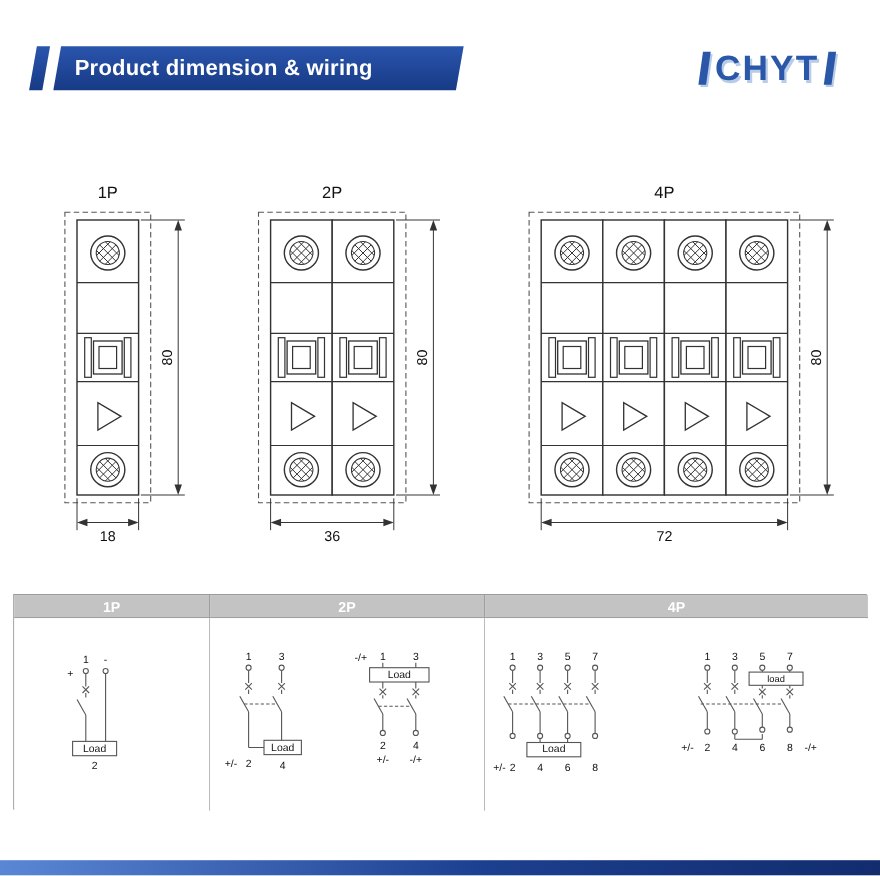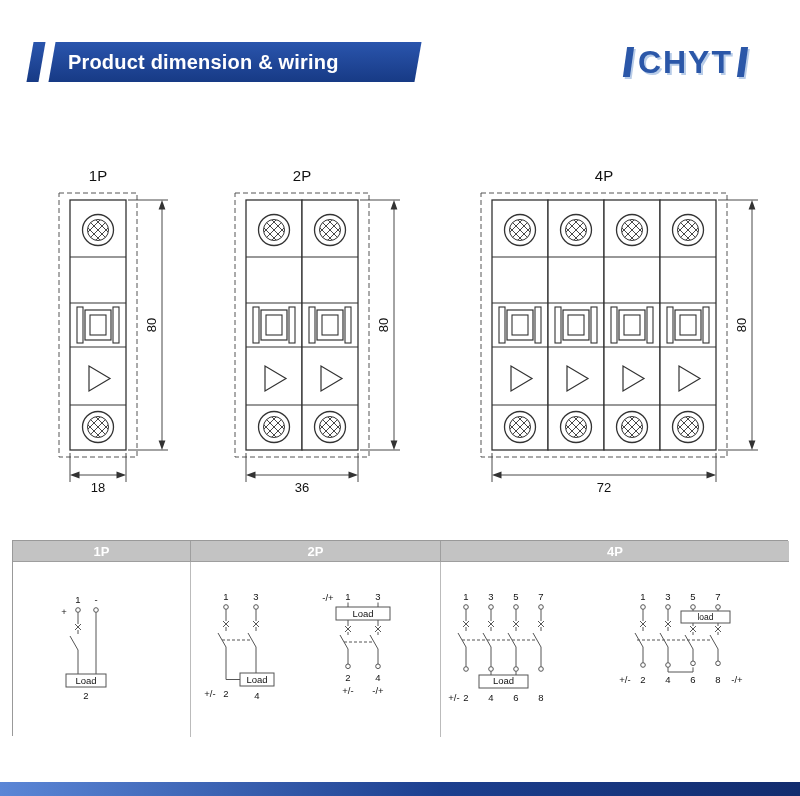--- a/index.html
+++ b/index.html
@@ -19,21 +19,21 @@
     background:linear-gradient(180deg,#2a55ad,#173a85);
     transform:skewX(-10deg);
     display:flex;align-items:center;
   }
   .banner .txt{
     transform:skewX(10deg);
     color:#fff;font-size:20px;font-weight:bold;margin-left:16px;
     white-space:nowrap;letter-spacing:0.2px;
   }
   .logo{
-    position:absolute;right:54px;top:44px;height:36px;
+    position:absolute;right:42px;top:44px;height:36px;
     display:flex;align-items:center;gap:6px;
   }
   .logo .bar{
     width:7px;height:30px;background:#2b57a8;transform:skewX(-8deg);
     box-shadow:2px 2px 0 #b8cce8;
   }
   .logo .word{
     font-size:32px;font-weight:bold;color:#2b57a8;letter-spacing:2px;
     line-height:1;text-shadow:2px 2px 0 #b8cce8;
   }

